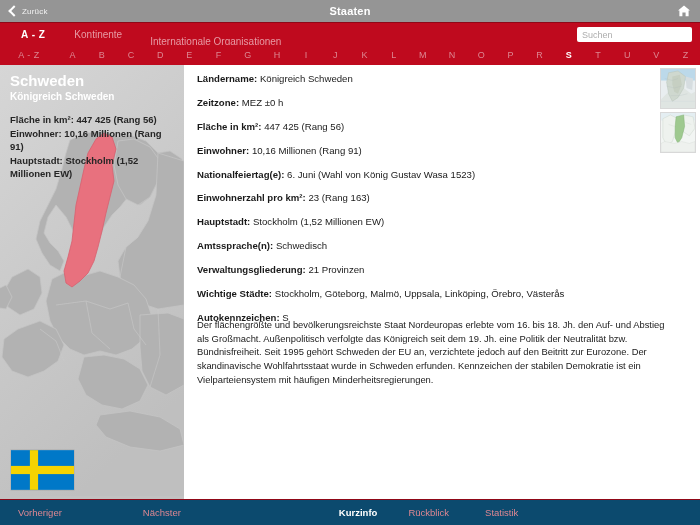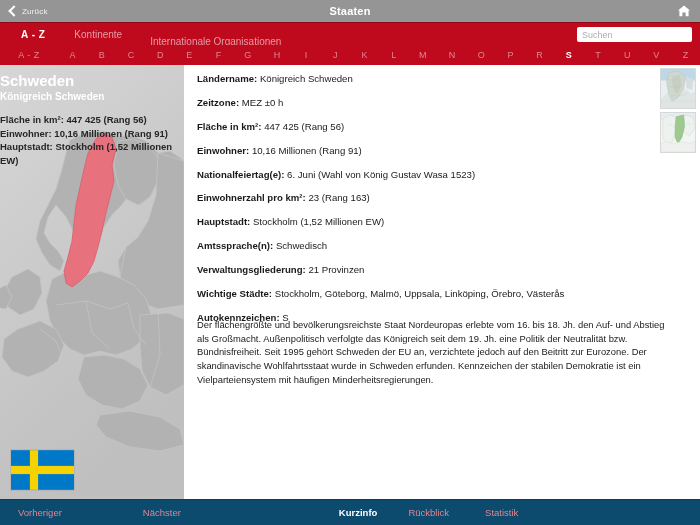--- a/index.html
+++ b/index.html
@@ -158,21 +158,21 @@
     overflow: hidden;
   }
   .sidebar-map {
     position: absolute;
     left: 0; top: 0;
     width: 184px; height: 435px;
   }
   .sb-text {
     position: relative;
     z-index: 3;
-    padding: 7px 10px 0 0;
+    padding: 7px 10px 0 10px;
   }
   .sb-title {
     color: #ffffff;
     font-size: 15px;
     font-weight: bold;
     line-height: 17px;
   }
   .sb-subtitle {
     color: #ffffff;
     font-size: 10px;

